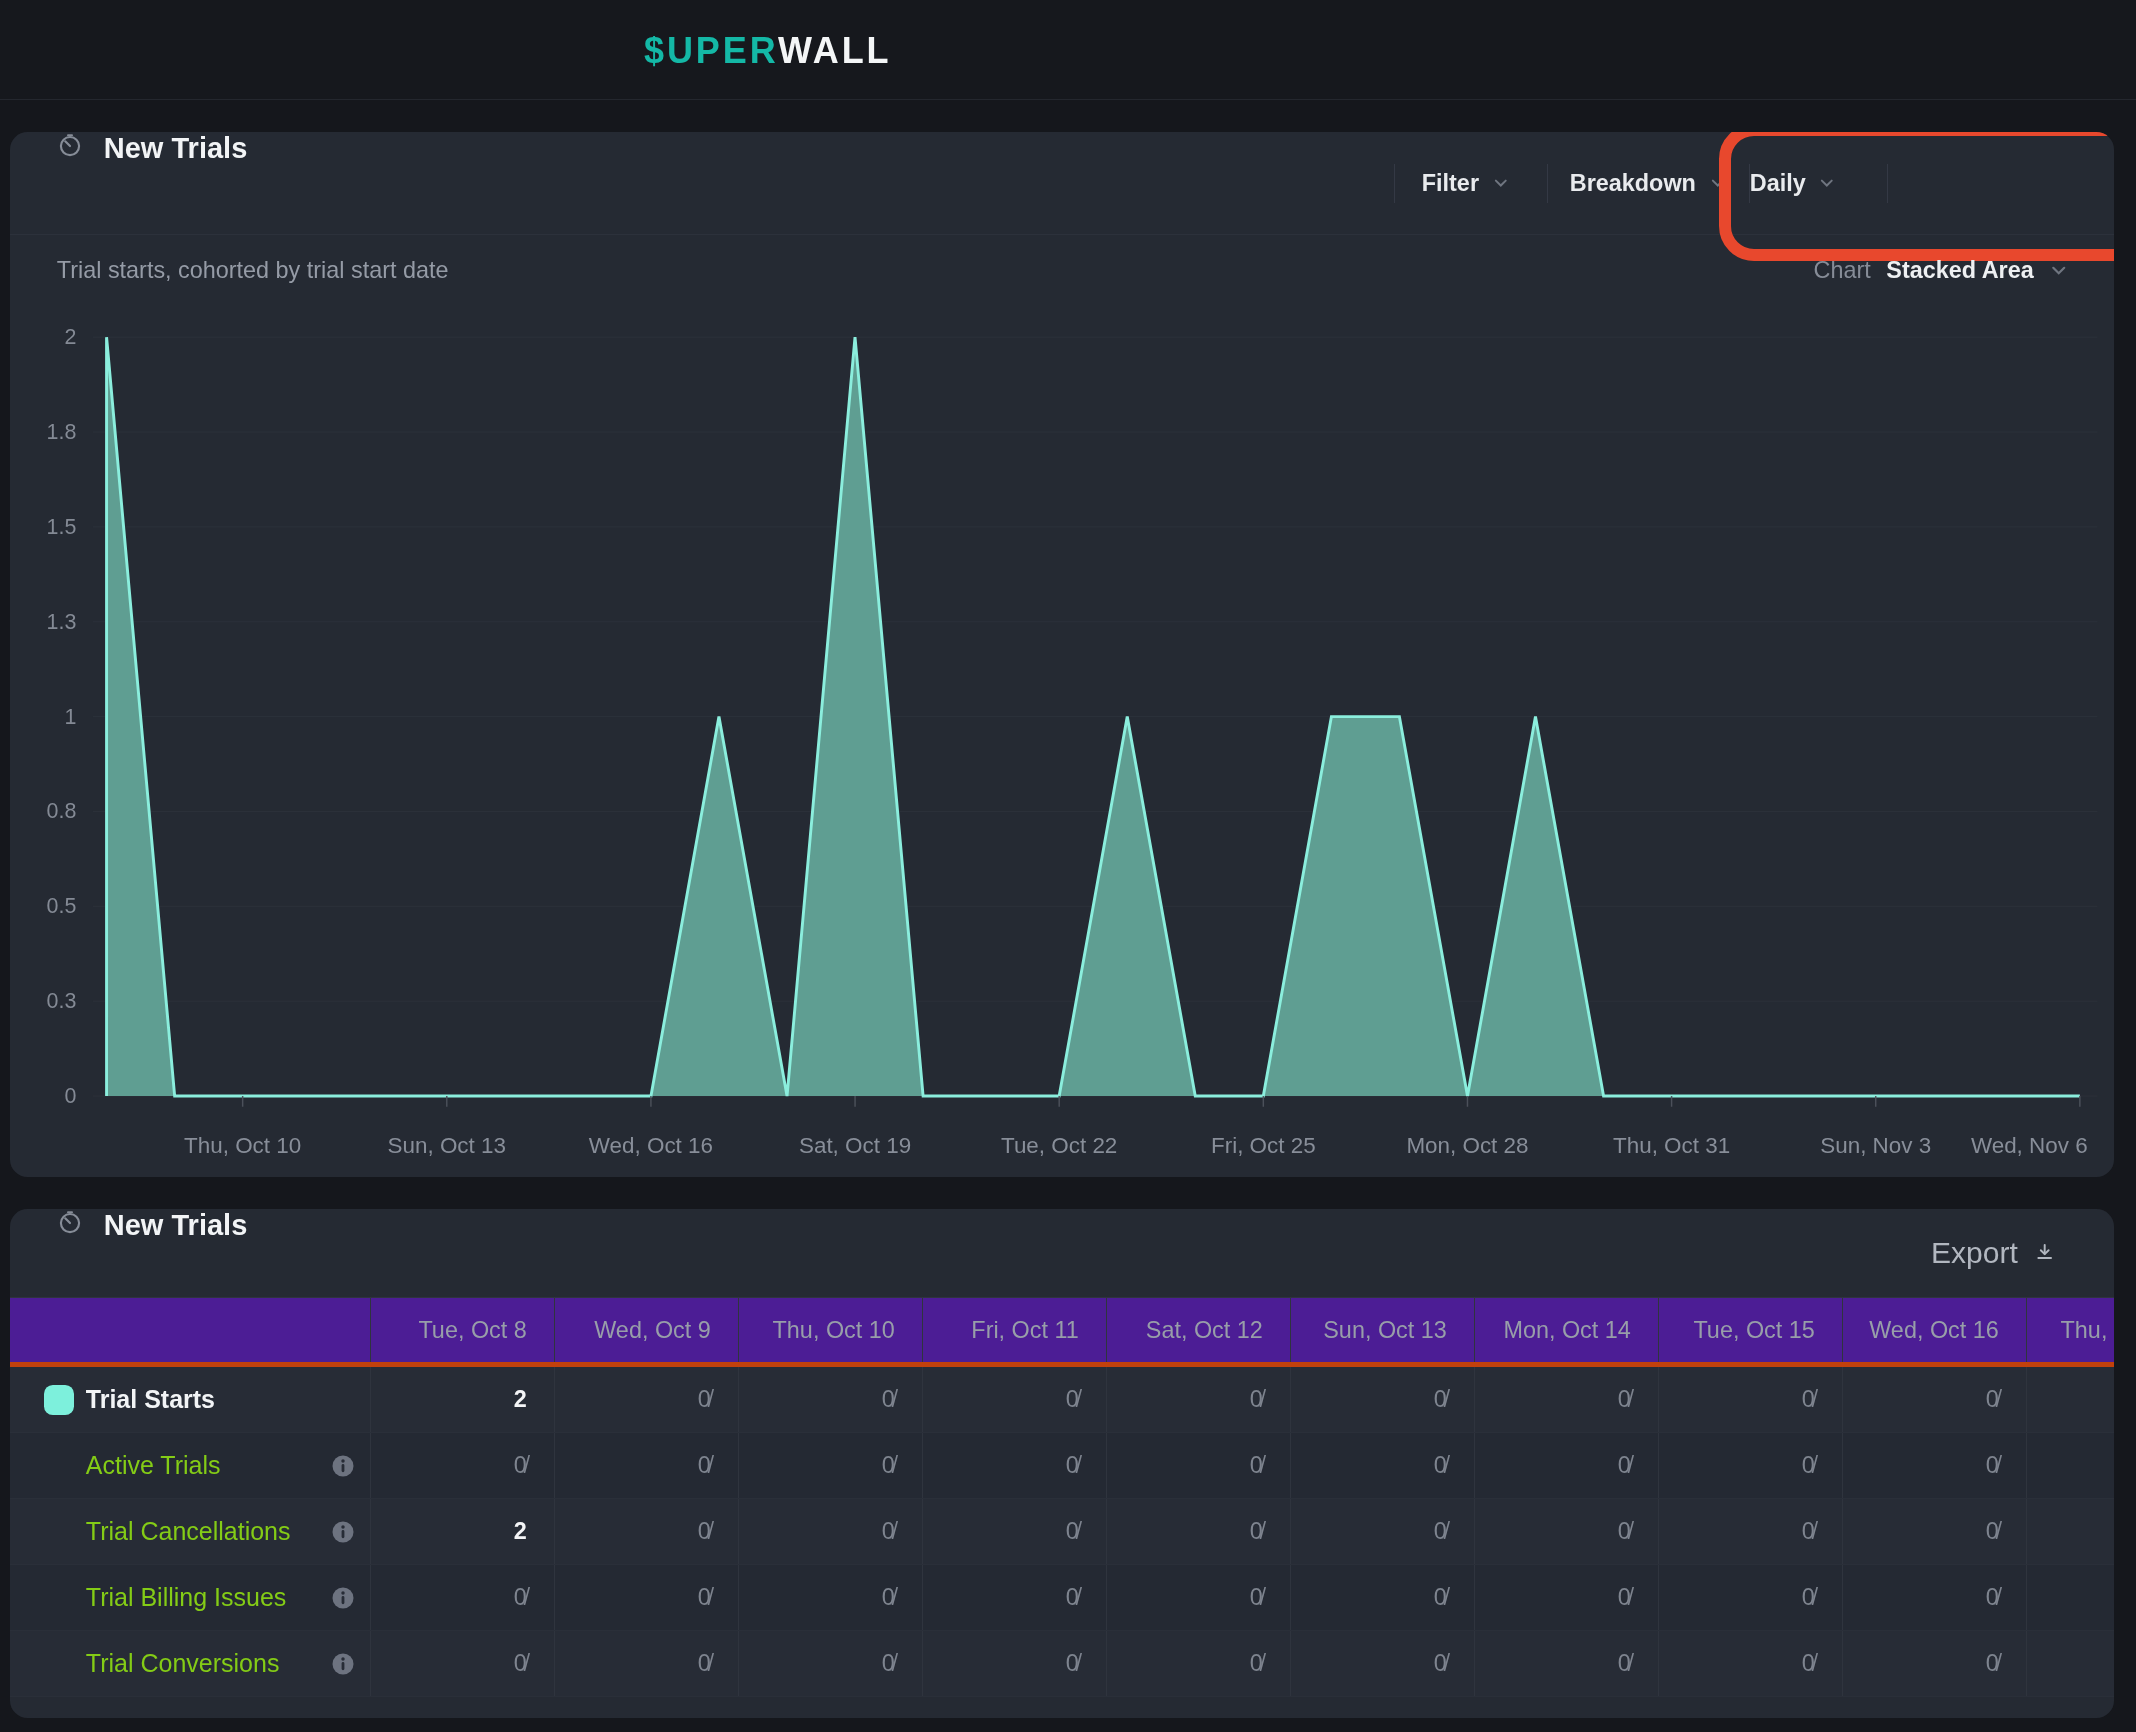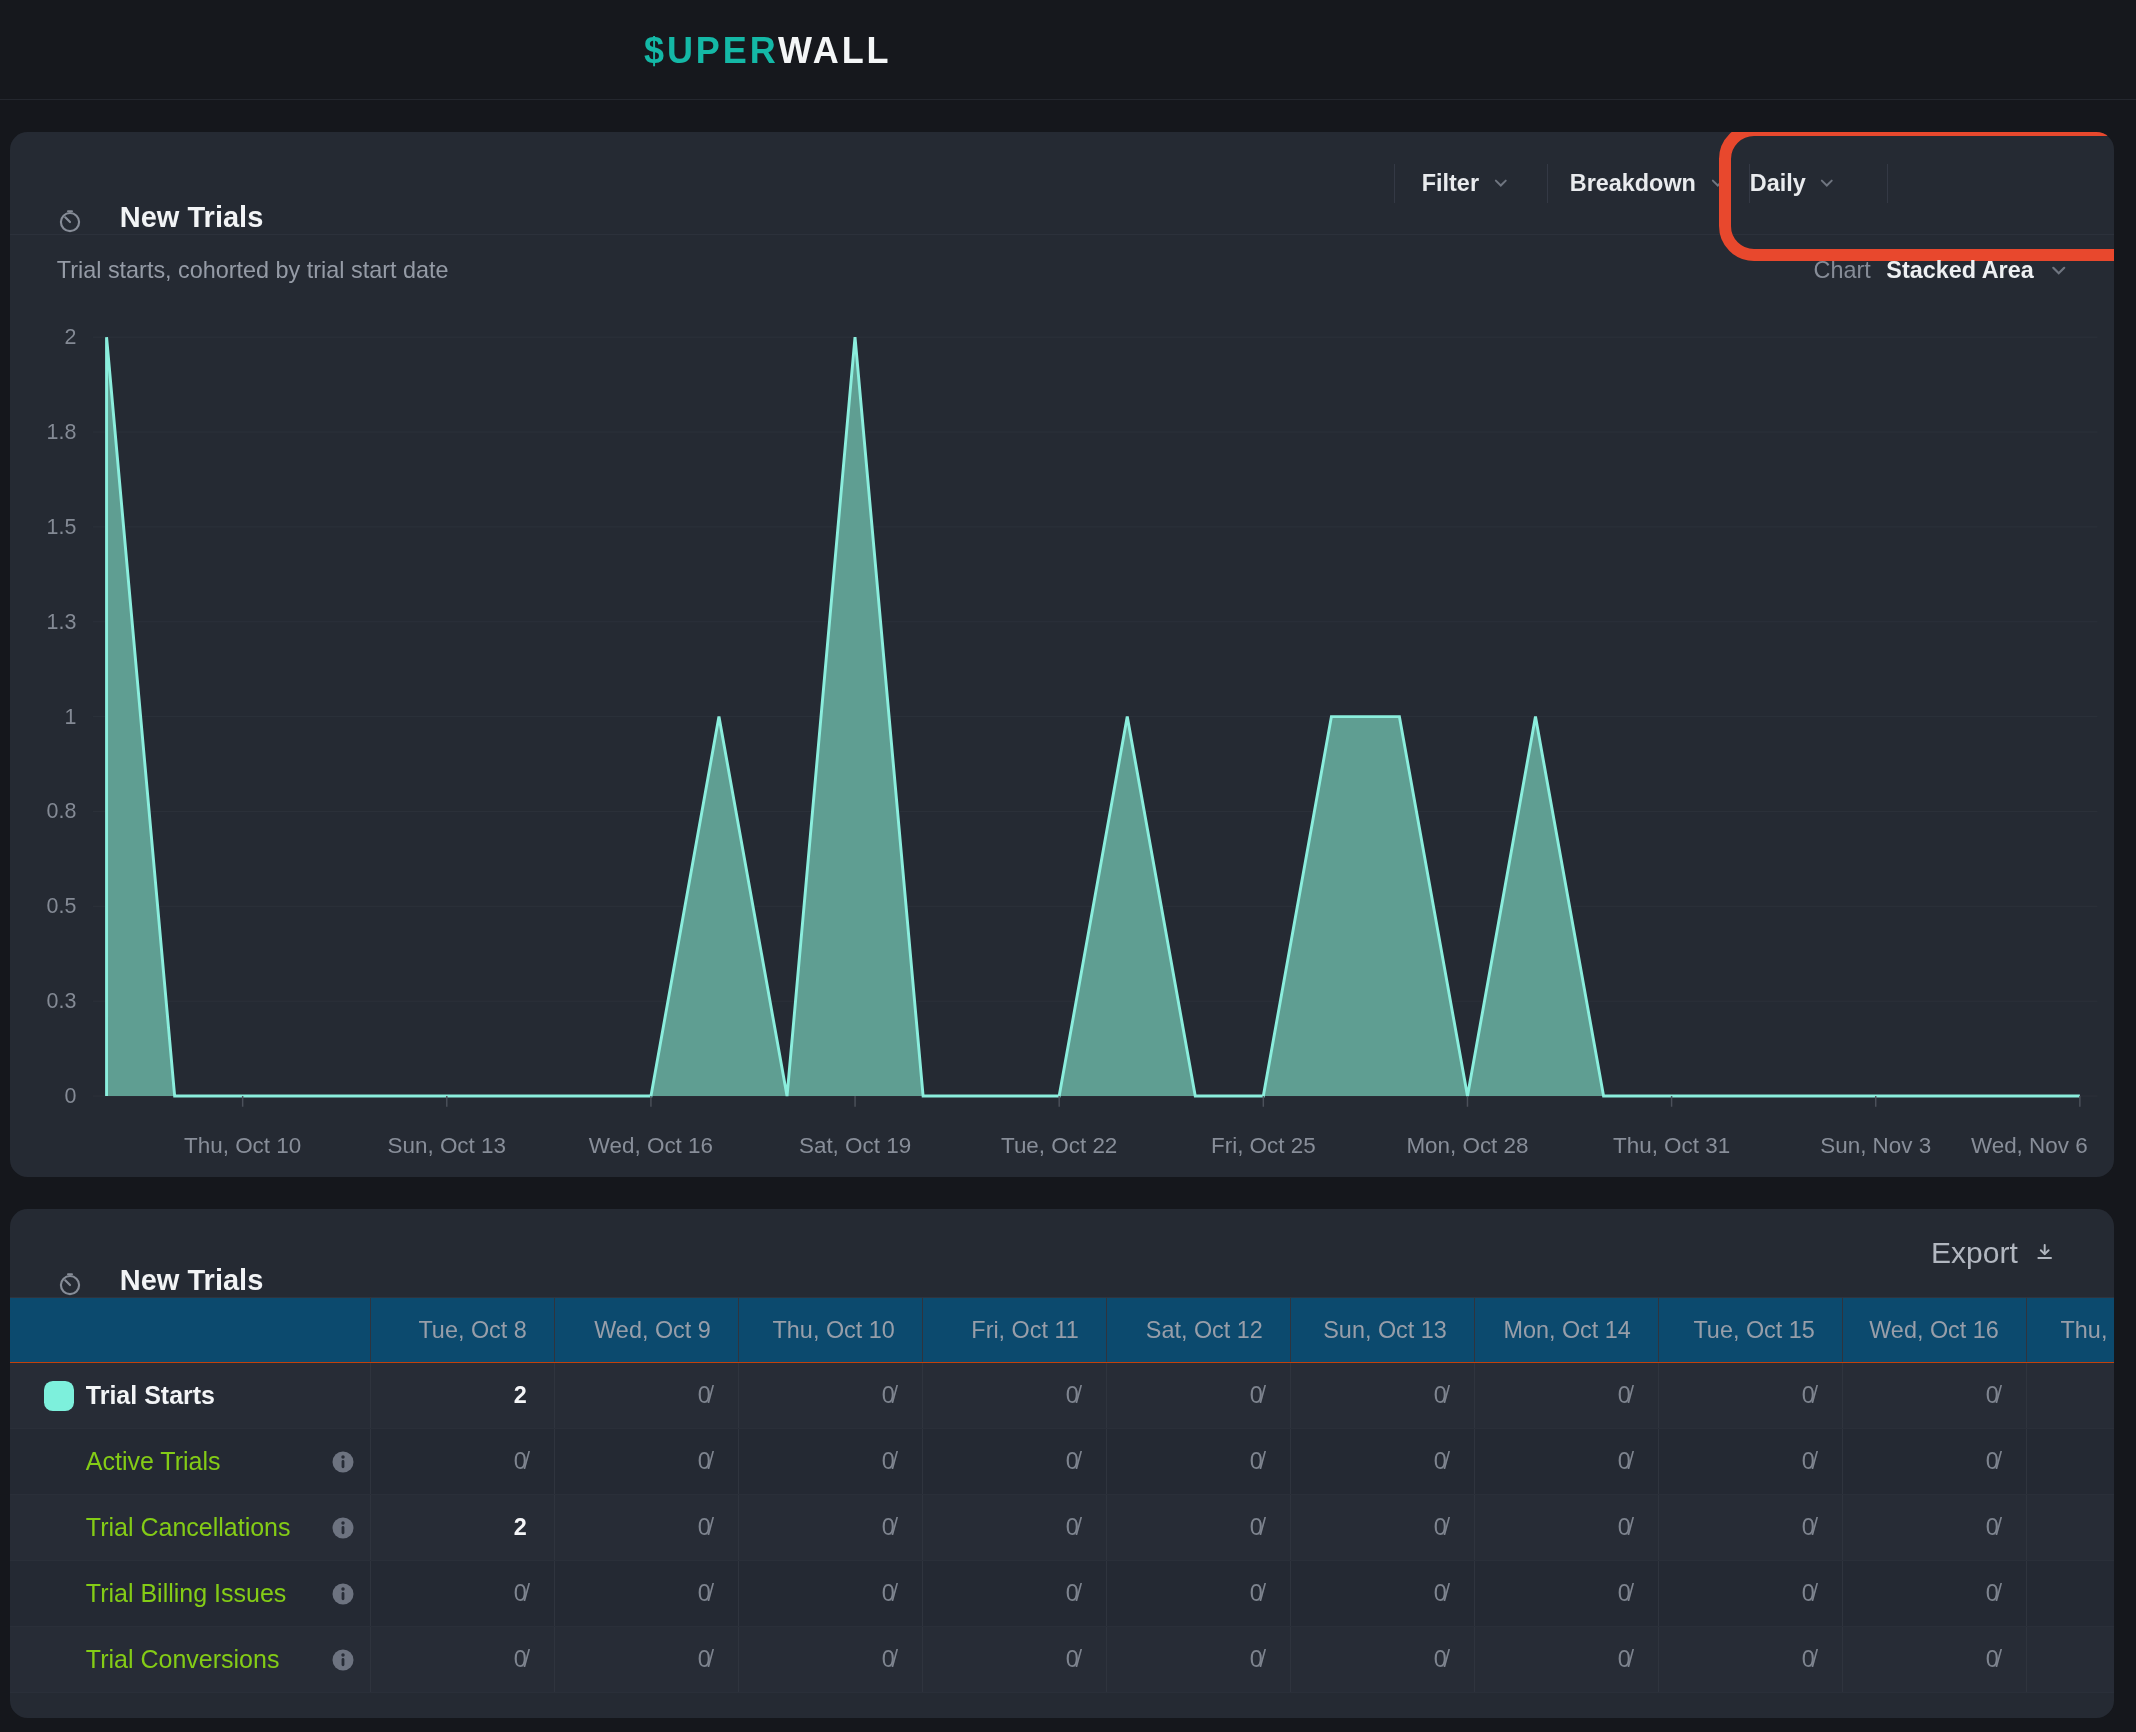--- a/index.html
+++ b/index.html
@@ -12,40 +12,40 @@
   .topnav{position:absolute;left:0;top:0;width:100%;height:99px;background:#16181d;border-bottom:1px solid #24272e;}
   .logo{position:absolute;left:644px;top:30px;font-size:36px;font-weight:800;letter-spacing:2.9px;}
   .logo .teal{color:#14b8a6;}
   .logo .white{color:#f4f6f7;}
   
   .panel{position:absolute;left:9.8px;width:2104px;background:#252a33;border-radius:17.6px;overflow:hidden;}
   .chart-panel{top:132px;height:1045px;}
   .table-panel{top:1209px;height:509px;}
   
   .panel-header{position:relative;height:102px;border-bottom:1px solid #2c313b;}
-  .title-group{position:absolute;left:47px;top:0;height:100%;display:flex;align-items:flex-end;gap:37px;}
+  .title-group{position:absolute;left:47px;top:0;height:100%;display:flex;align-items:flex-start;gap:21px;}
   .panel-title{font-size:29px;font-weight:700;color:#f2f4f6;}
   .hdr-divider{position:absolute;top:32px;width:1px;height:39px;background:#343945;}
   .ctrl{position:absolute;top:0;height:100%;display:flex;align-items:center;gap:12.7px;cursor:pointer;}
   .ctrl .lbl{font-size:23.4px;font-weight:700;color:#e9ebee;}
   .annotation{position:absolute;left:1709px;top:-7.8px;width:404px;height:113px;border:12.7px solid #e8482d;border-radius:35px;pointer-events:none;}
   
   .sub-row{position:relative;height:70px;}
   .subtitle{position:absolute;left:47px;top:50%;transform:translateY(-50%);font-size:23.4px;color:#959ba6;}
   .chart-type{position:absolute;right:45px;top:50%;transform:translateY(-50%);display:flex;align-items:center;gap:15.6px;cursor:pointer;}
   .chart-type .ct-label{font-size:23.4px;color:#868c97;}
   .chart-type .ct-value{font-size:23.4px;font-weight:700;color:#eef0f2;}
   
   #chart-svg{position:absolute;left:0px;top:171px;display:block;}
   
   .table-header{position:relative;height:88px;}
   .export-btn{position:absolute;right:57px;top:50%;transform:translateY(-50%);display:flex;align-items:center;gap:15.6px;cursor:pointer;}
   .export-btn span{font-size:30px;color:#b2b7c0;}
   .grid-head,.grid-row{display:grid;grid-template-columns:360px repeat(10,184px);}
-  .grid-head{height:64px;background:#0c4a6e;border-top:1px solid #2f343e;border-bottom:1px solid #c2410c;}
+  .grid-head{height:64px;background:#4c1d95;border-top:1px solid #2f343e;border-bottom:5px solid #c2410c;}
   .grid-head .hcell{font-size:23.4px;color:#989ea9;text-align:right;padding-right:27px;line-height:64px;border-left:1px solid #2f343e;overflow:hidden;white-space:nowrap;}
   .grid-head .hcell:first-child{border-left:none;}
   .grid-row{height:65px;border-bottom:1px solid #2a2f39;}
   .grid-row.odd{background:#272c36;}
   .grid-row.even{background:#242933;}
   .cell{font-size:23.4px;text-align:right;padding-right:27px;line-height:65px;border-left:1px solid #2f343e;white-space:nowrap;}
   .cell.zero{color:#7e848f;}
   .cell.val{color:#f4f5f7;font-weight:700;}
   .label-cell{position:relative;line-height:65px;padding-left:76px;font-size:25px;color:#84cc16;white-space:nowrap;}
   .label-cell.main{color:#f2f4f6;font-weight:700;}

